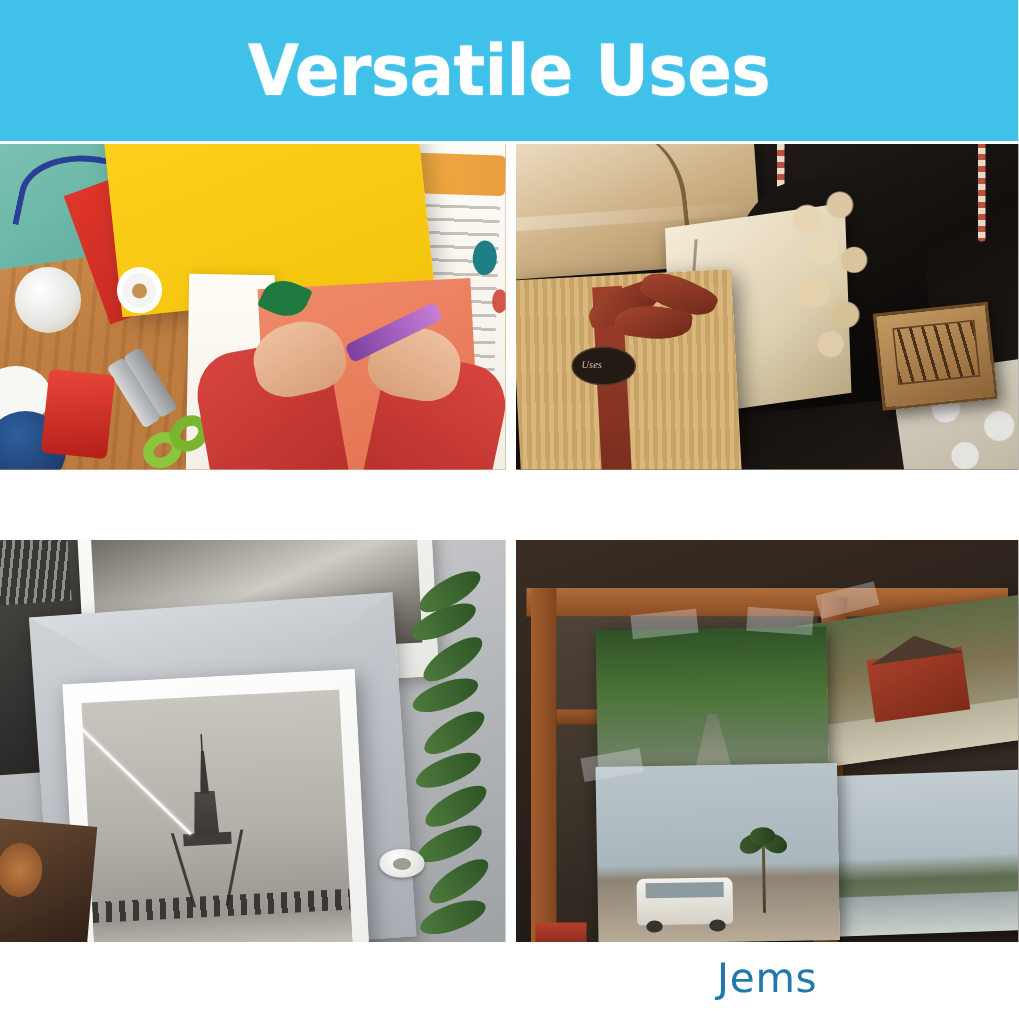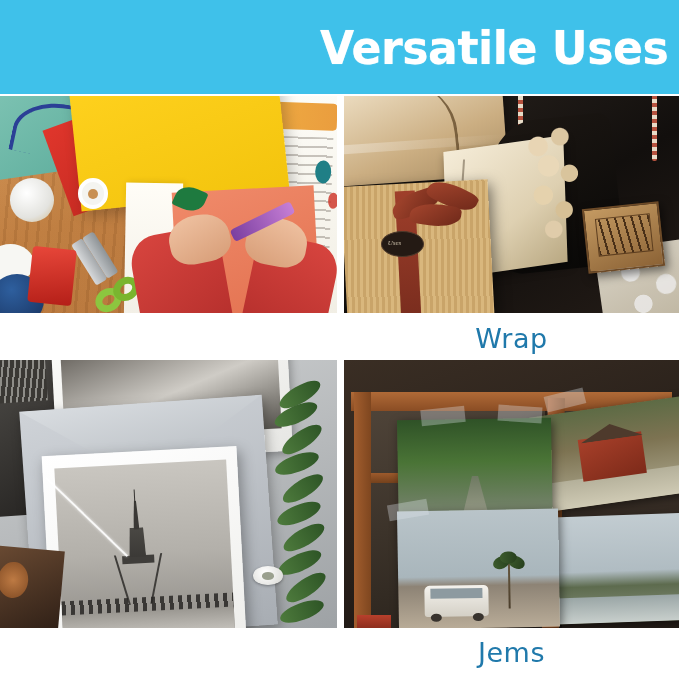--- a/index.html
+++ b/index.html
@@ -14,21 +14,21 @@
     position: relative;
     width: 679px; height: 679px;
     background: #ffffff;
   }
 
   
   .header {
     position: absolute; left: 0; top: 0;
     width: 679px; height: 94px;
     background: #3fc1ea;
-    display: flex; align-items: center; justify-content: flex-end;
+    display: flex; align-items: center; justify-content: center;
   }
   .header-title {
     color: #ffffff;
     font-family: "DejaVu Sans", sans-serif;
     font-weight: bold;
     font-size: 47px;
     letter-spacing: -0.5px;
     line-height: 1;
     transform: scaleX(0.94);
     text-shadow: 0 0 1px rgba(255,255,255,.6);
@@ -375,21 +375,20 @@
             <span></span>
             <span></span>
           </div>
         <div class="wr-tag">
             <b>Uses</b>
           </div>
         <div class="wr-flowers"></div>
         <div class="wr-lace"></div>
         <div class="wr-box"></div>
       </div>
-      <div class="caption">Wrap</div>
     </div>
 
     <div class="cell r2 c1">
       <div class="photo p-rep">
         <div class="rp-bg"></div>
         <div class="rp-dark-l"></div>
         <div class="rp-photo-back">
             <i></i>
           </div>
         <div class="rp-envelope">

